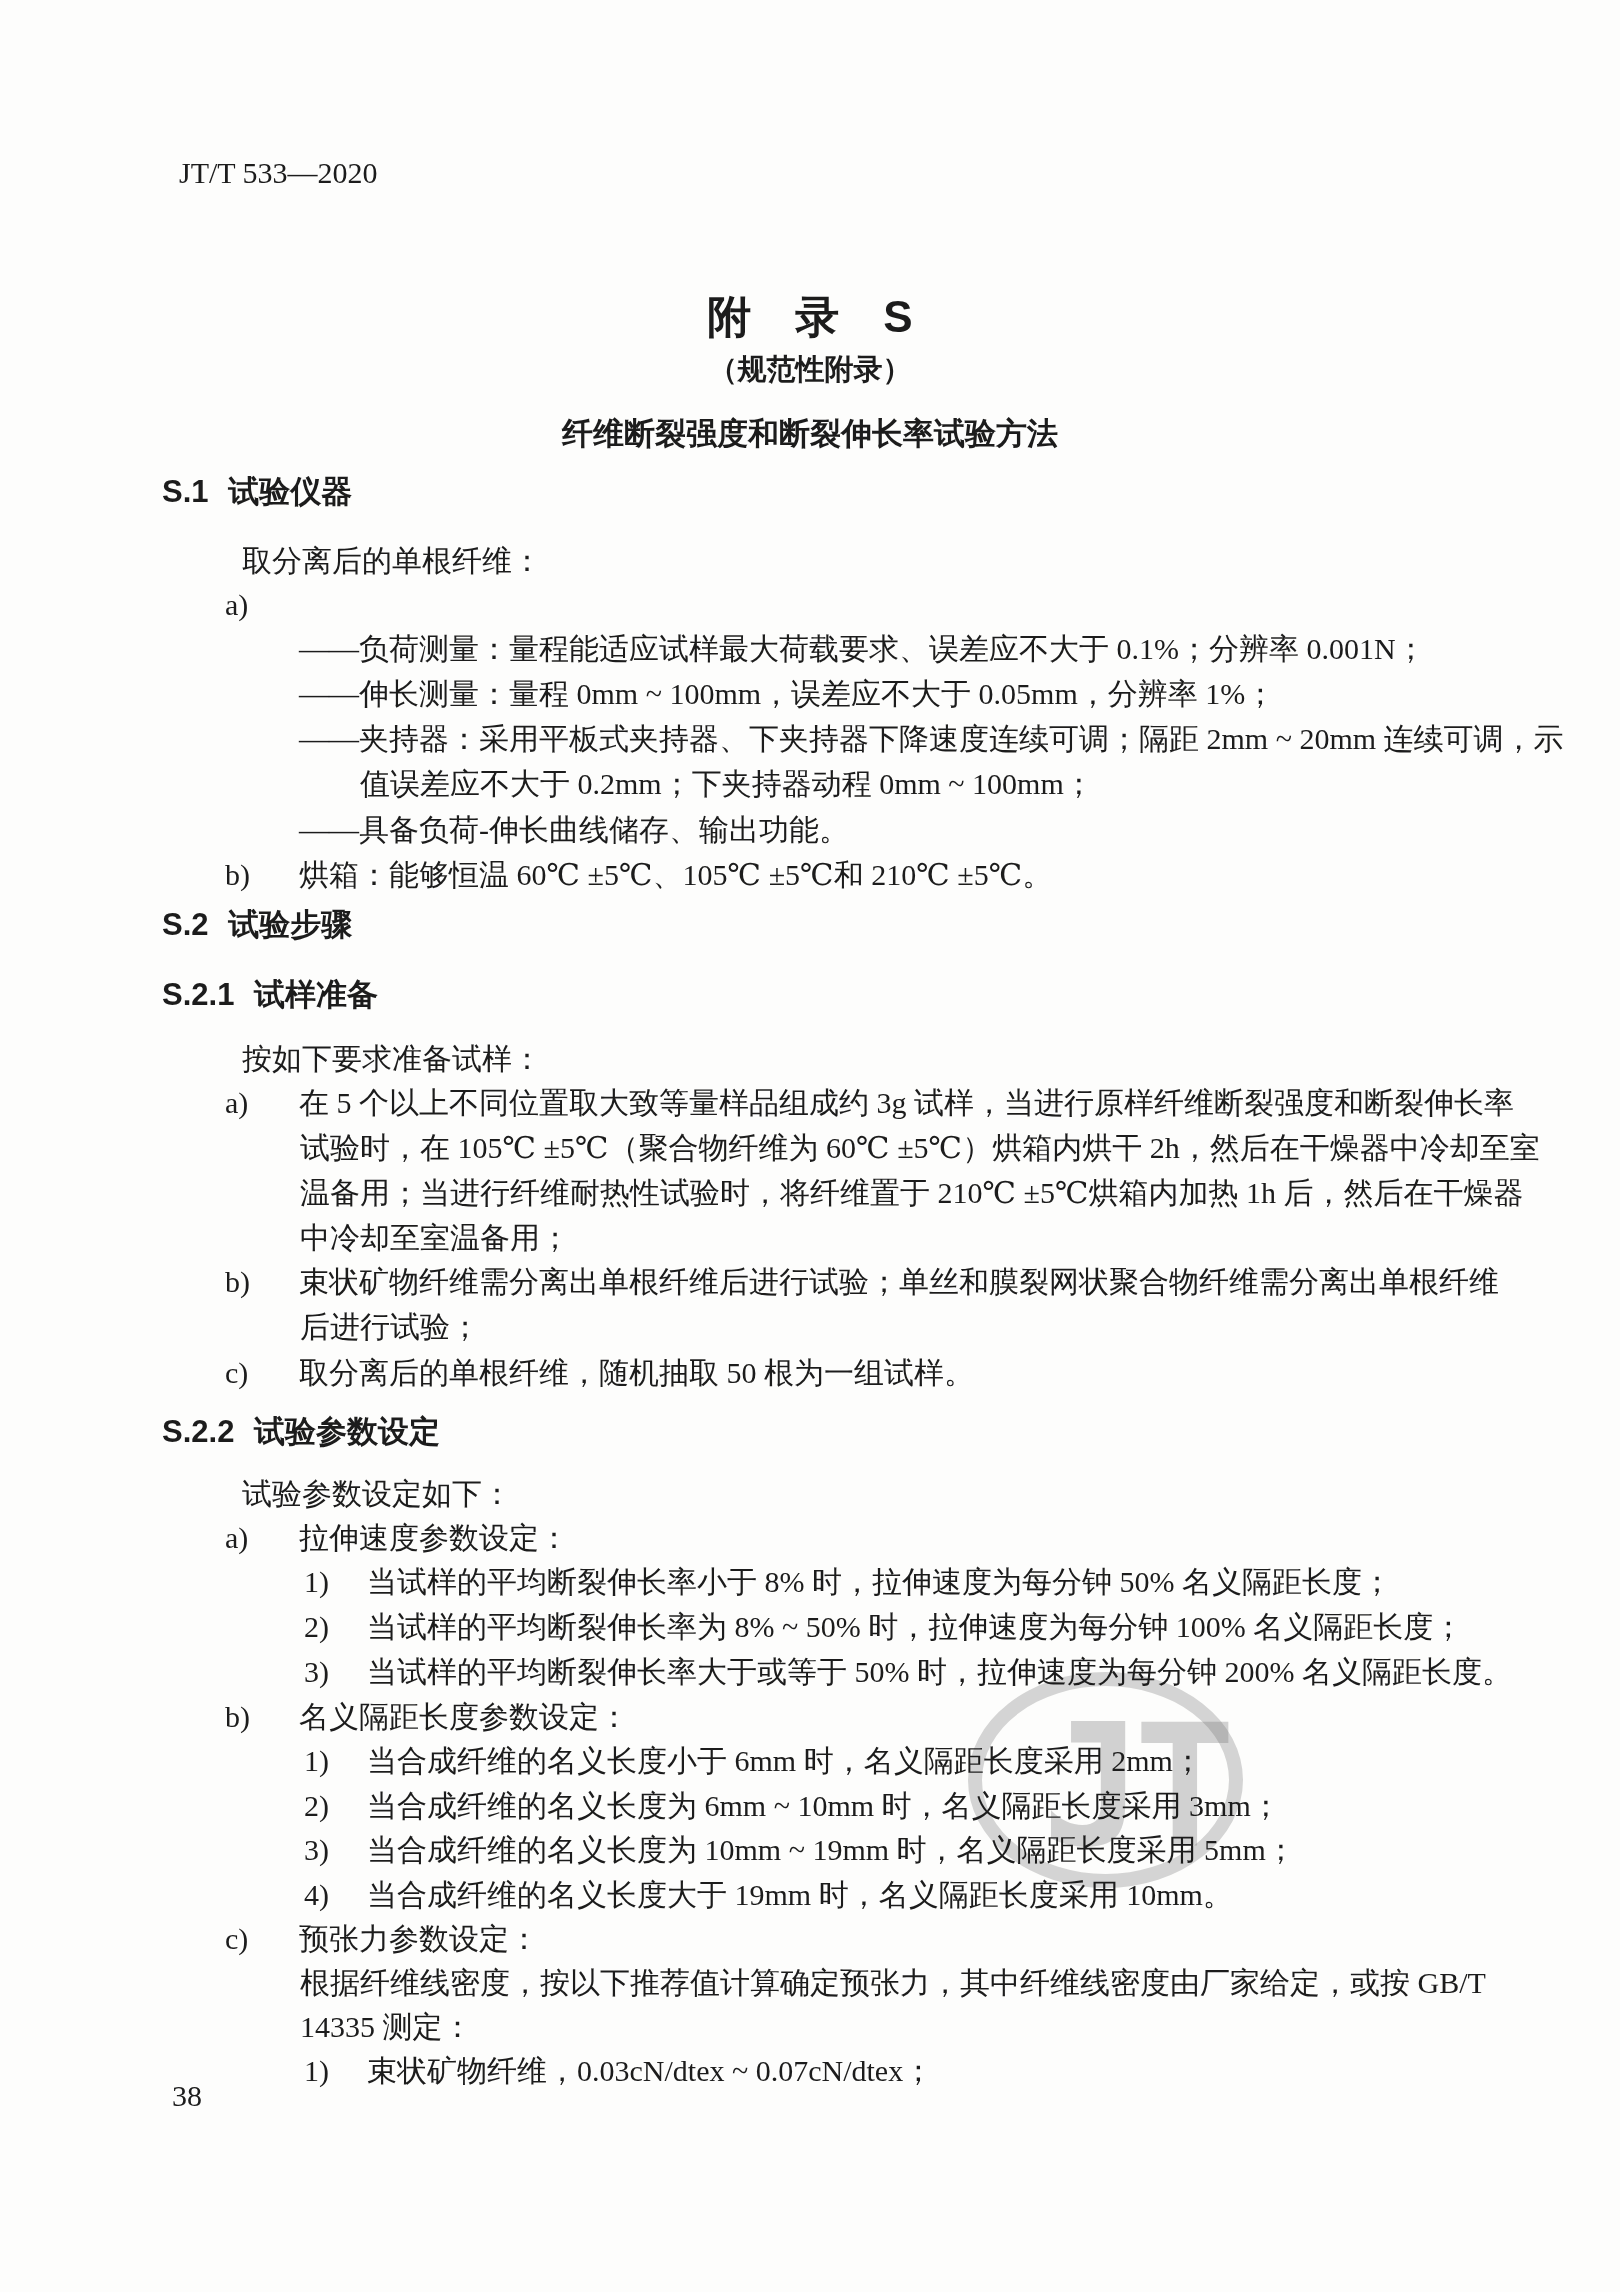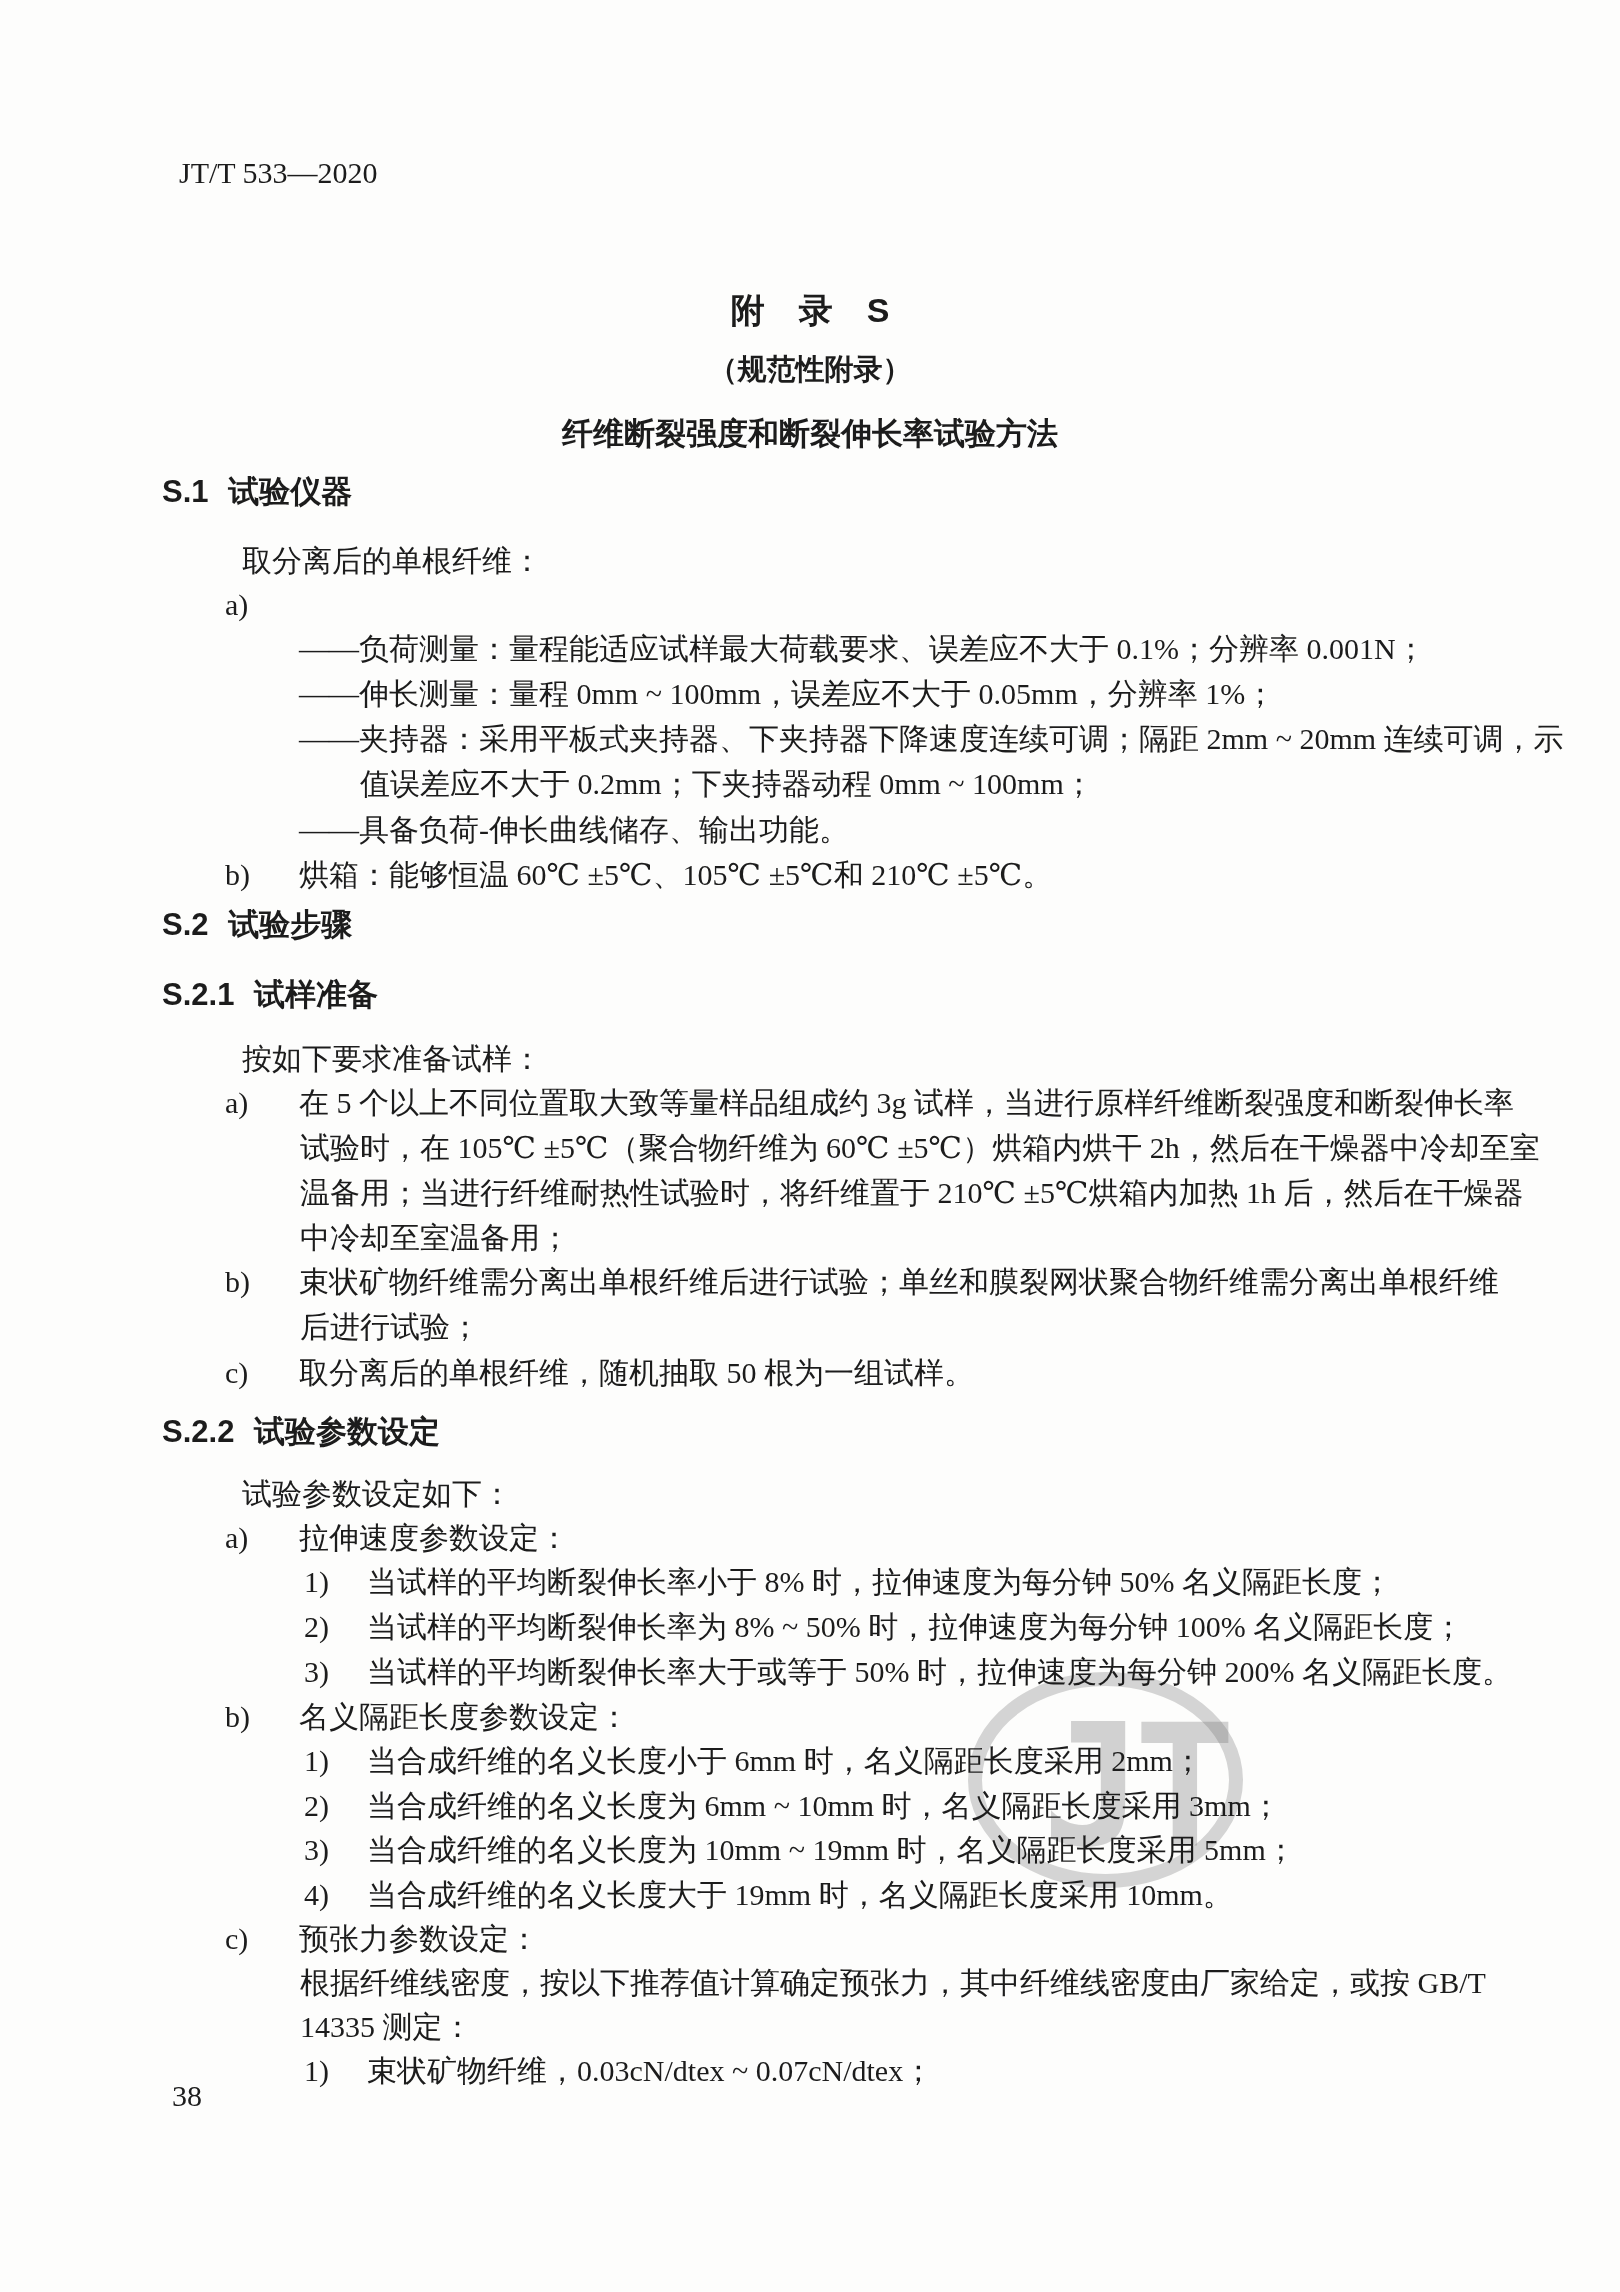--- a/index.html
+++ b/index.html
@@ -39,21 +39,21 @@
 
 <div class="page">
 
   <div class="watermark">
     <div class="wm-ring"></div>
     <div class="wm-text">JT</div>
   </div>
 
   <div class="abs serif txt" style="left:179px; top:155px; font-size:30px;">JT/T 533—2020</div>
 
-  <div class="abs hei center txt" style="top:288px; font-size:34px;">附　录　S</div>
+  <div class="abs hei center txt" style="top:288px; font-size:44px;">附　录　S</div>
   <div class="abs hei center txt" style="top:350px; font-size:29px;">（规范性附录）</div>
   <div class="abs hei center txt" style="top:413px; font-size:31px;">纤维断裂强度和断裂伸长率试验方法</div>
 
   <div class="abs hei txt" style="left:162px; top:471px; font-size:31px;">
     <span class="h-no">S.1</span><span>试验仪器</span>
   </div>
 
   <div class="abs serif txt" style="left:242px; top:543px;">取分离后的单根纤维：</div>
 
   <div class="abs serif row txt" style="left:225px; top:587px;">

